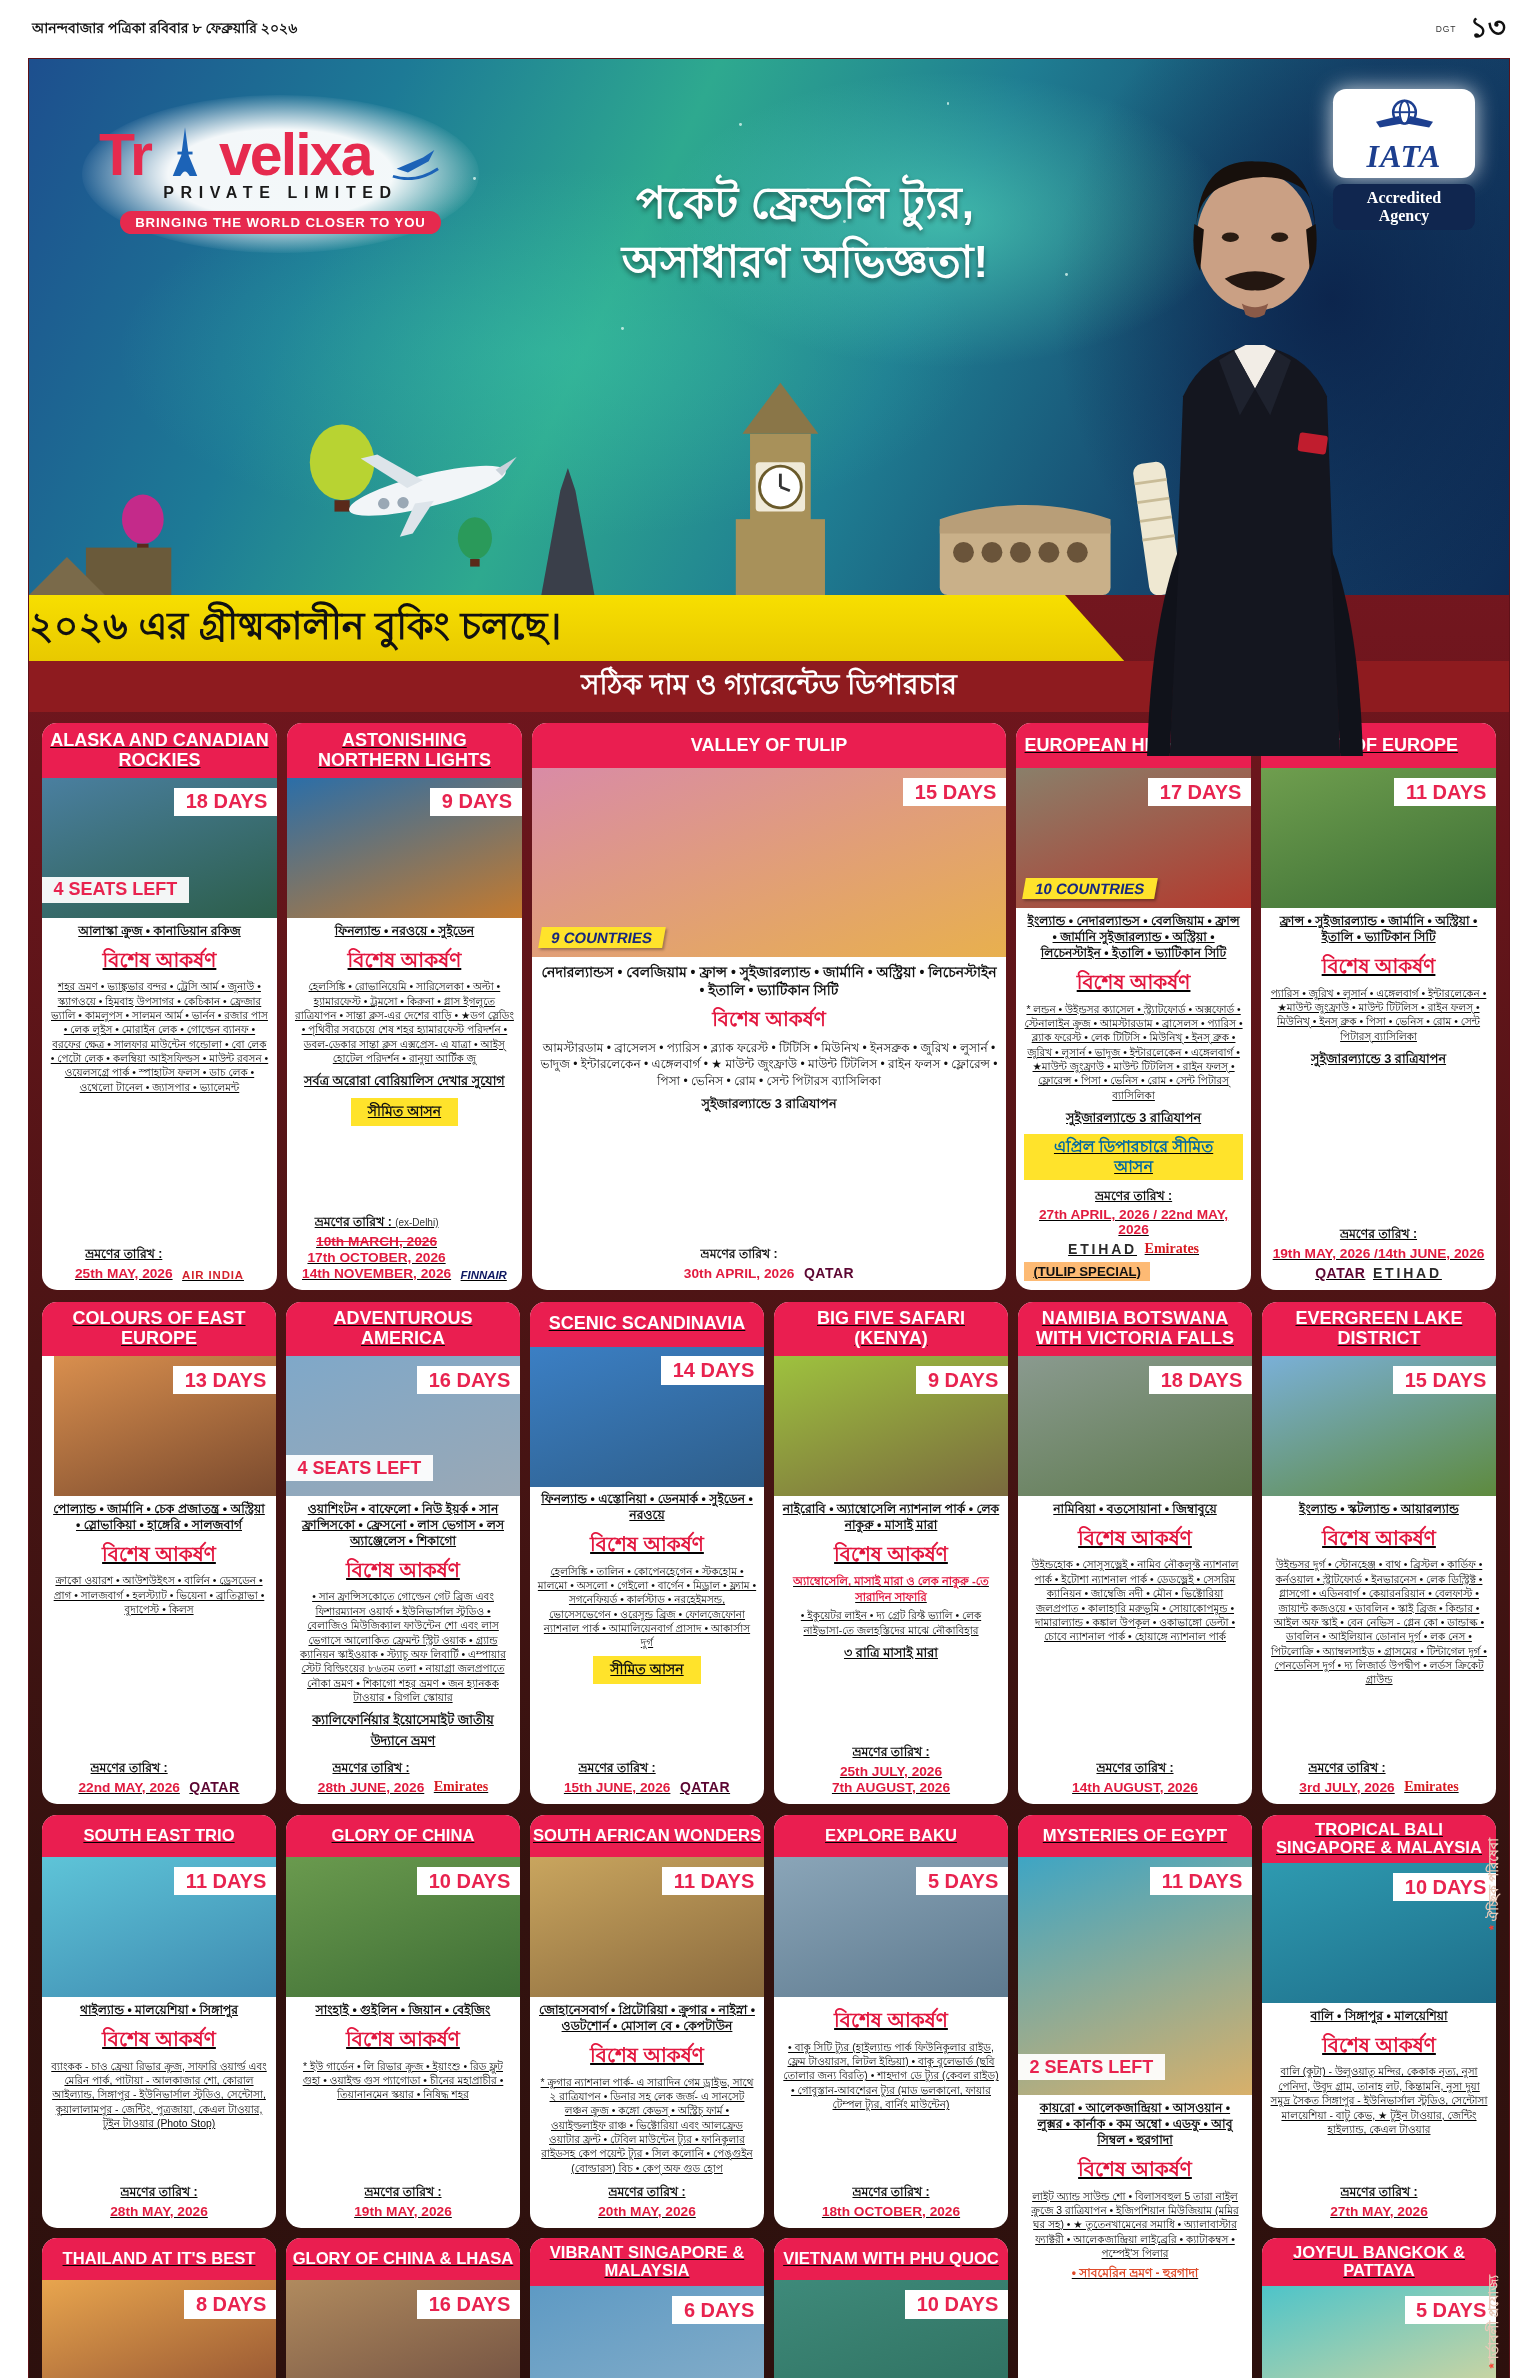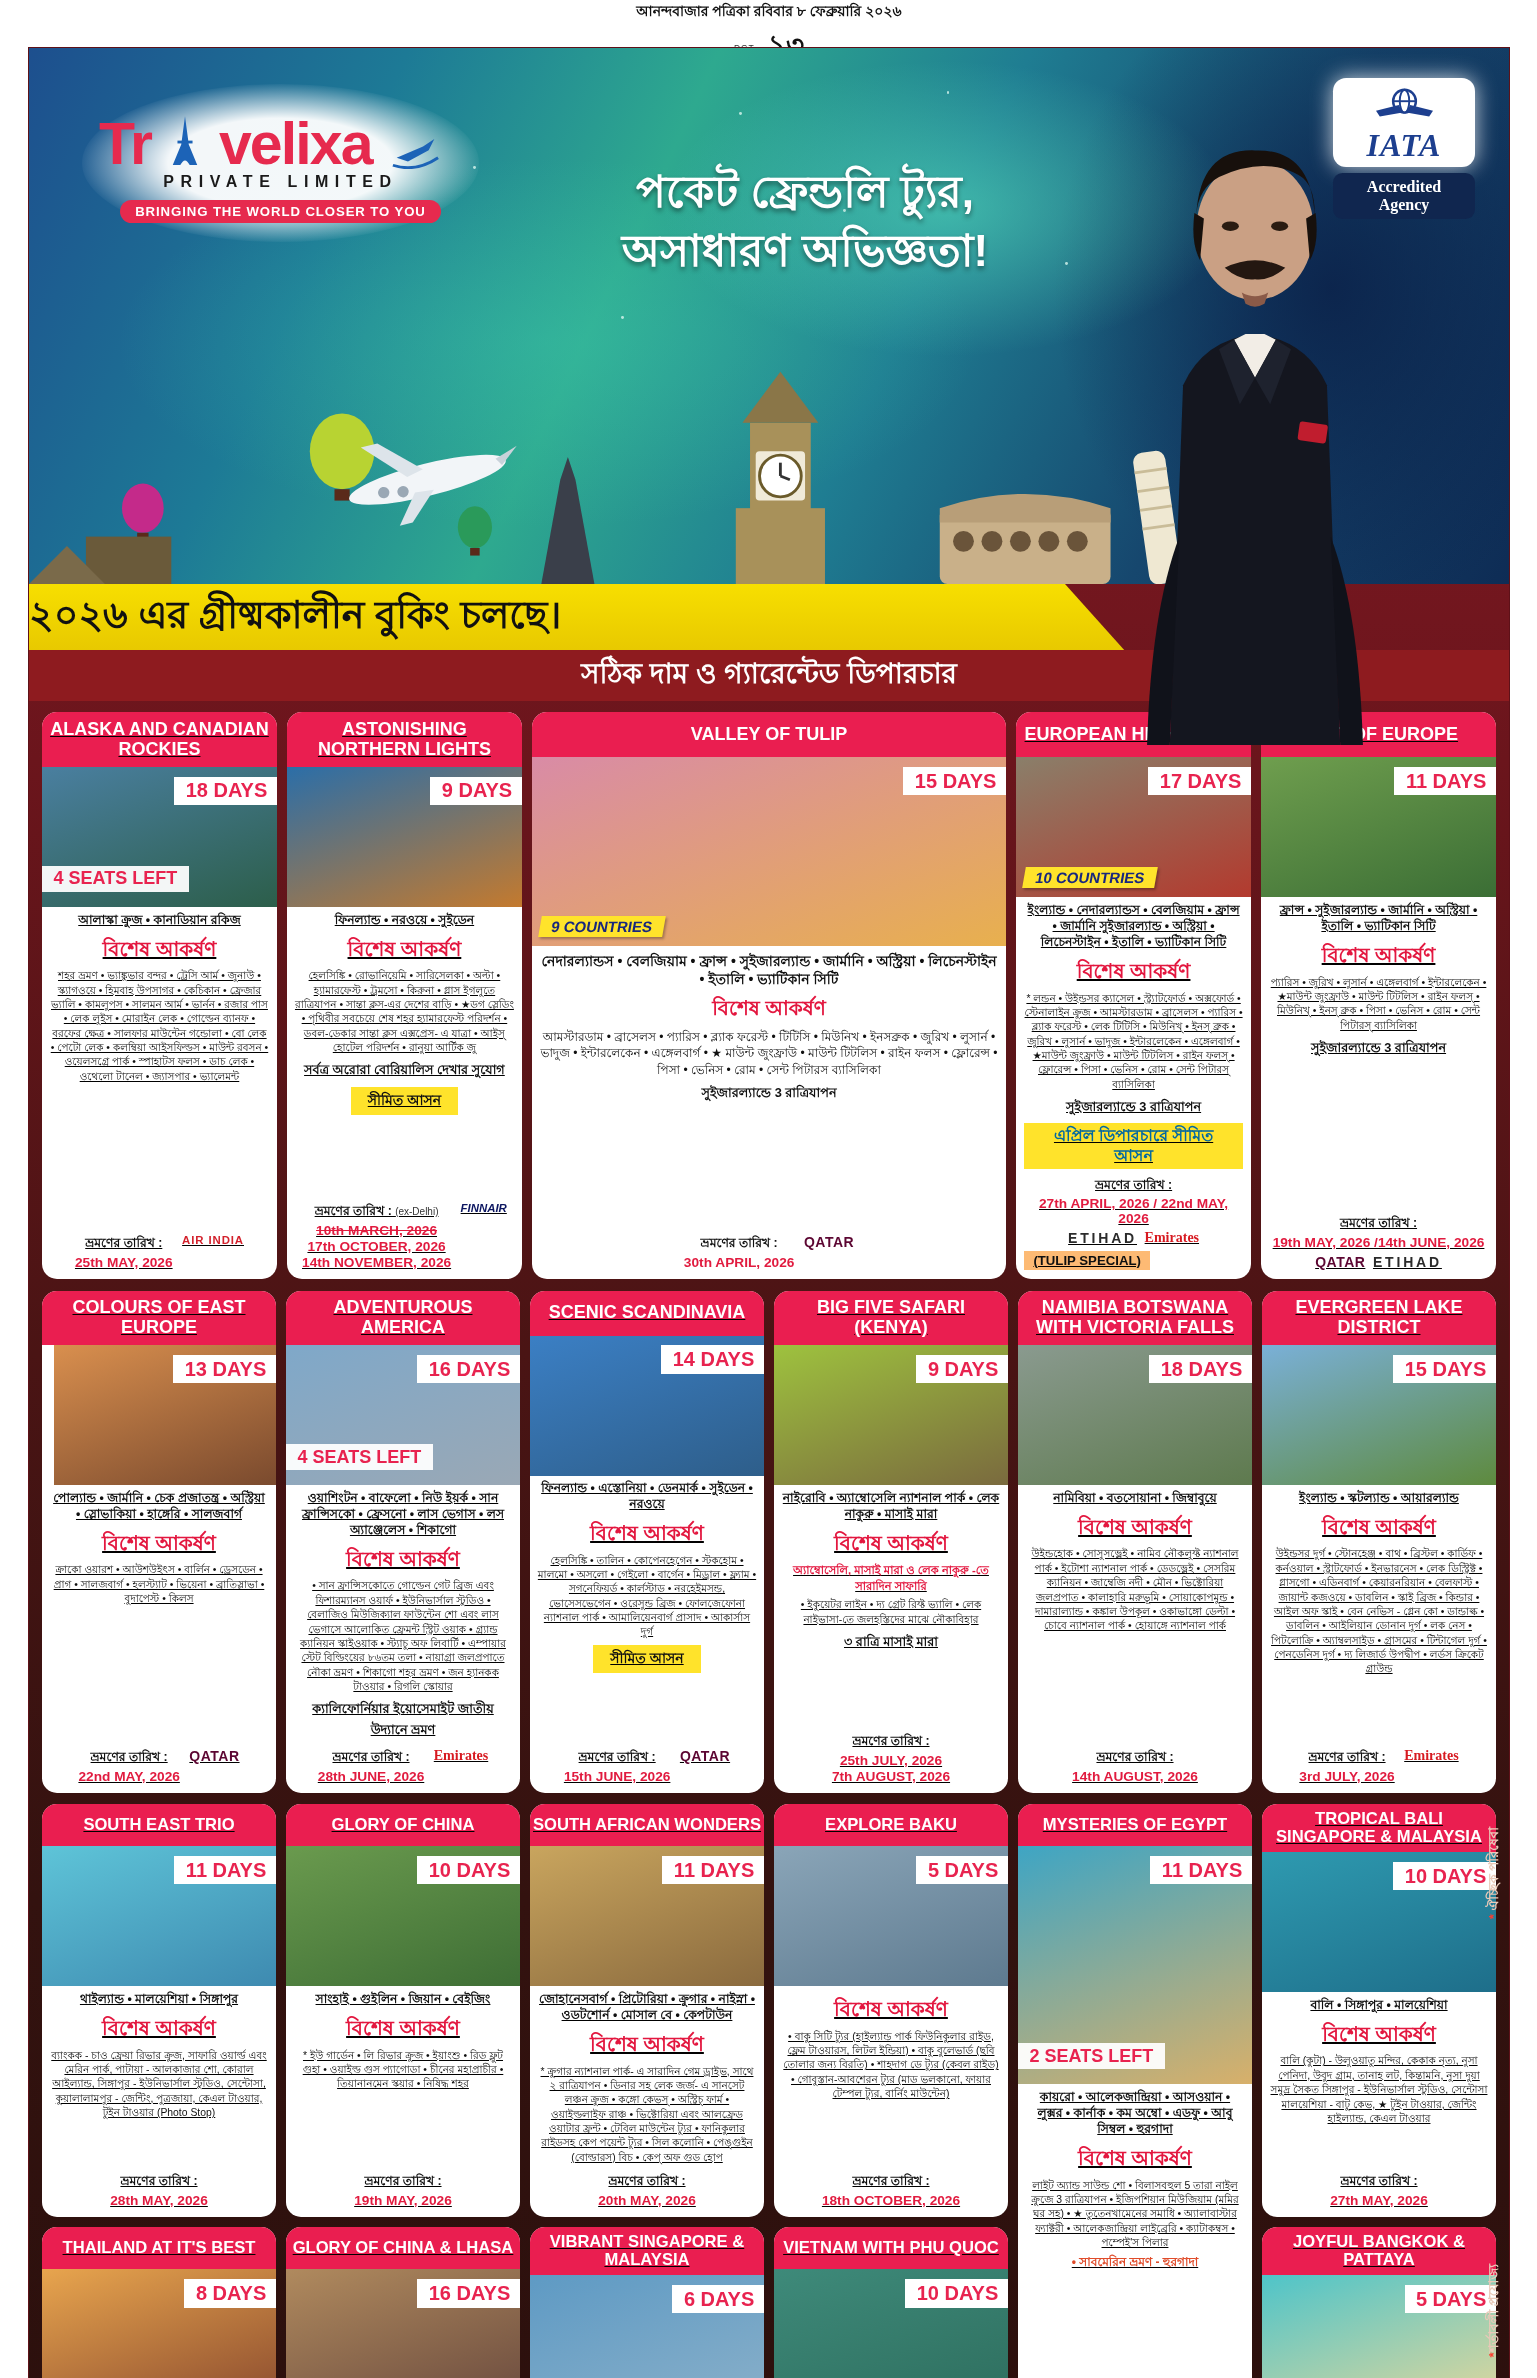--- a/index.html
+++ b/index.html
@@ -1,19 +1,19 @@
 <!DOCTYPE html>
 <html style="font-size:15px"><head>
 <meta charset="utf-8">
 <style>
   * { margin:0; padding:0; box-sizing:border-box; }
   body { width:1538px; height:2378px; background:#fff; font-family:"Liberation Sans","DejaVu Sans",sans-serif; overflow:hidden; }
 
   
-  .news-strip { height:47px; display:flex; align-items:center; justify-content:space-between; padding:0 32px;flex-direction:column; }
+  .news-strip { height:58px; display:flex; align-items:center; justify-content:space-between; padding:0 32px; }
   .news-left { font-size:14px; font-weight:bold; color:#111; }
   .news-right { display:flex; align-items:center; gap:13.2px; }
   .news-dgt { font-size:8.5px; color:#333; letter-spacing:0.9px; }
   .news-pageno { font-size:28px; font-weight:bold; color:#111; font-family:"Liberation Serif","DejaVu Serif",serif; }
 
   
   .ad { margin:0 28px; border:1.9px solid #5e1118; background:linear-gradient(180deg,#8a1a26 0%, #6b151c 30%, #4a1414 55%, #33120f 78%, #2c100d 100%); position:relative; }
 
   
   .visual-wrap { position:relative; }
@@ -64,21 +64,21 @@
   .route { font-weight:800; font-size:12.3px; line-height:1.3; }
   .card.w2 .route { font-size:14px; }
   .special { color:#e3173f; font-weight:900; font-size:20px; margin-top:1.9px; }
   .hl { font-size:10.4px; line-height:1.38; }
   .card.w2 .hl { font-size:12px; }
   .red-lead { color:#e3173f; font-weight:800; font-size:11.4px; line-height:1.4; }
   .bold-note { font-weight:900; font-size:12.8px; margin-top:1.9px; }
   .red-note { color:#e04b2a; font-weight:800; font-size:12px; }
   .limited { align-self:center; background:#ffe32b; font-weight:900; font-size:14px; padding:1.9px 17px; margin-top:2.8px; color:#111; }
   .limited-big { align-self:center; background:#ffe32b; font-weight:900; font-size:16px; padding:2.8px 13.2px; margin-top:2.8px; color:#0369a1; line-height:1.25; }
-  .date-sec { margin-top:auto; padding-top:3.8px; display:flex; flex-wrap:wrap; align-items:flex-start; justify-content:center; gap:3.8px 9.5px; }
+  .date-sec { margin-top:auto; padding-top:3.8px; display:flex; flex-wrap:wrap; align-items:flex-end; justify-content:center; gap:3.8px 9.5px; }
   .date-col { display:flex; flex-direction:column; gap:0.9px; }
   .date-label { font-weight:900; font-size:12.3px; }
   .date-note { font-weight:normal; font-size:10px; color:#333; }
   .date-line { color:#e11b3f; font-weight:900; font-size:13.7px; display:flex; align-items:center; justify-content:center; gap:5.7px; }
   .date-line.struck .dtxt { text-decoration:line-through; }
   .tagline-yellow { align-self:flex-start; background:#fdba74; font-weight:900; font-size:13.2px; padding:1.9px 9.5px; margin-top:1.9px; }
   .airlines { display:flex; align-items:center; gap:7.6px; }
   .air { font-weight:900; font-size:11.4px; white-space:nowrap; }
   .air-air-india { color:#d3212c; letter-spacing:0.9px; }
   .air-finnair { color:#0b1560; font-style:italic; }

